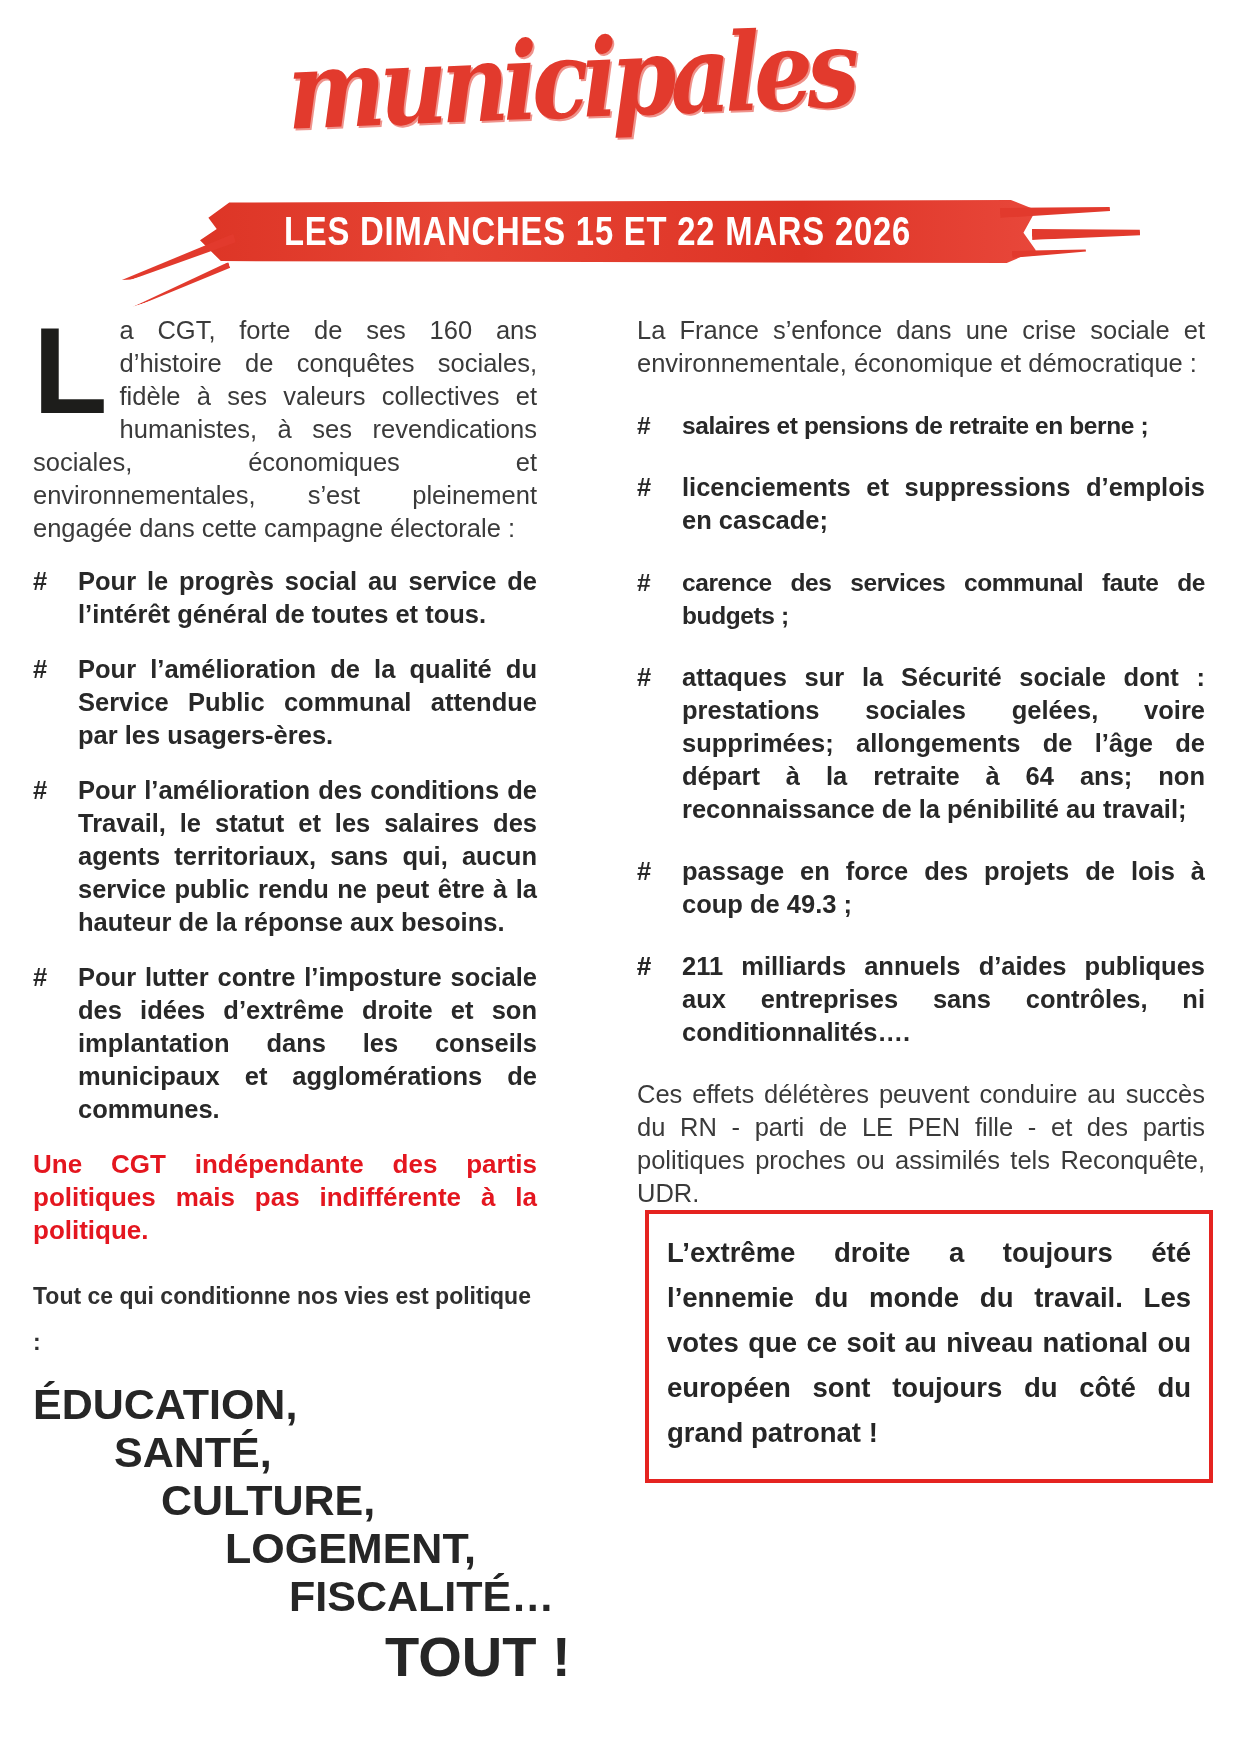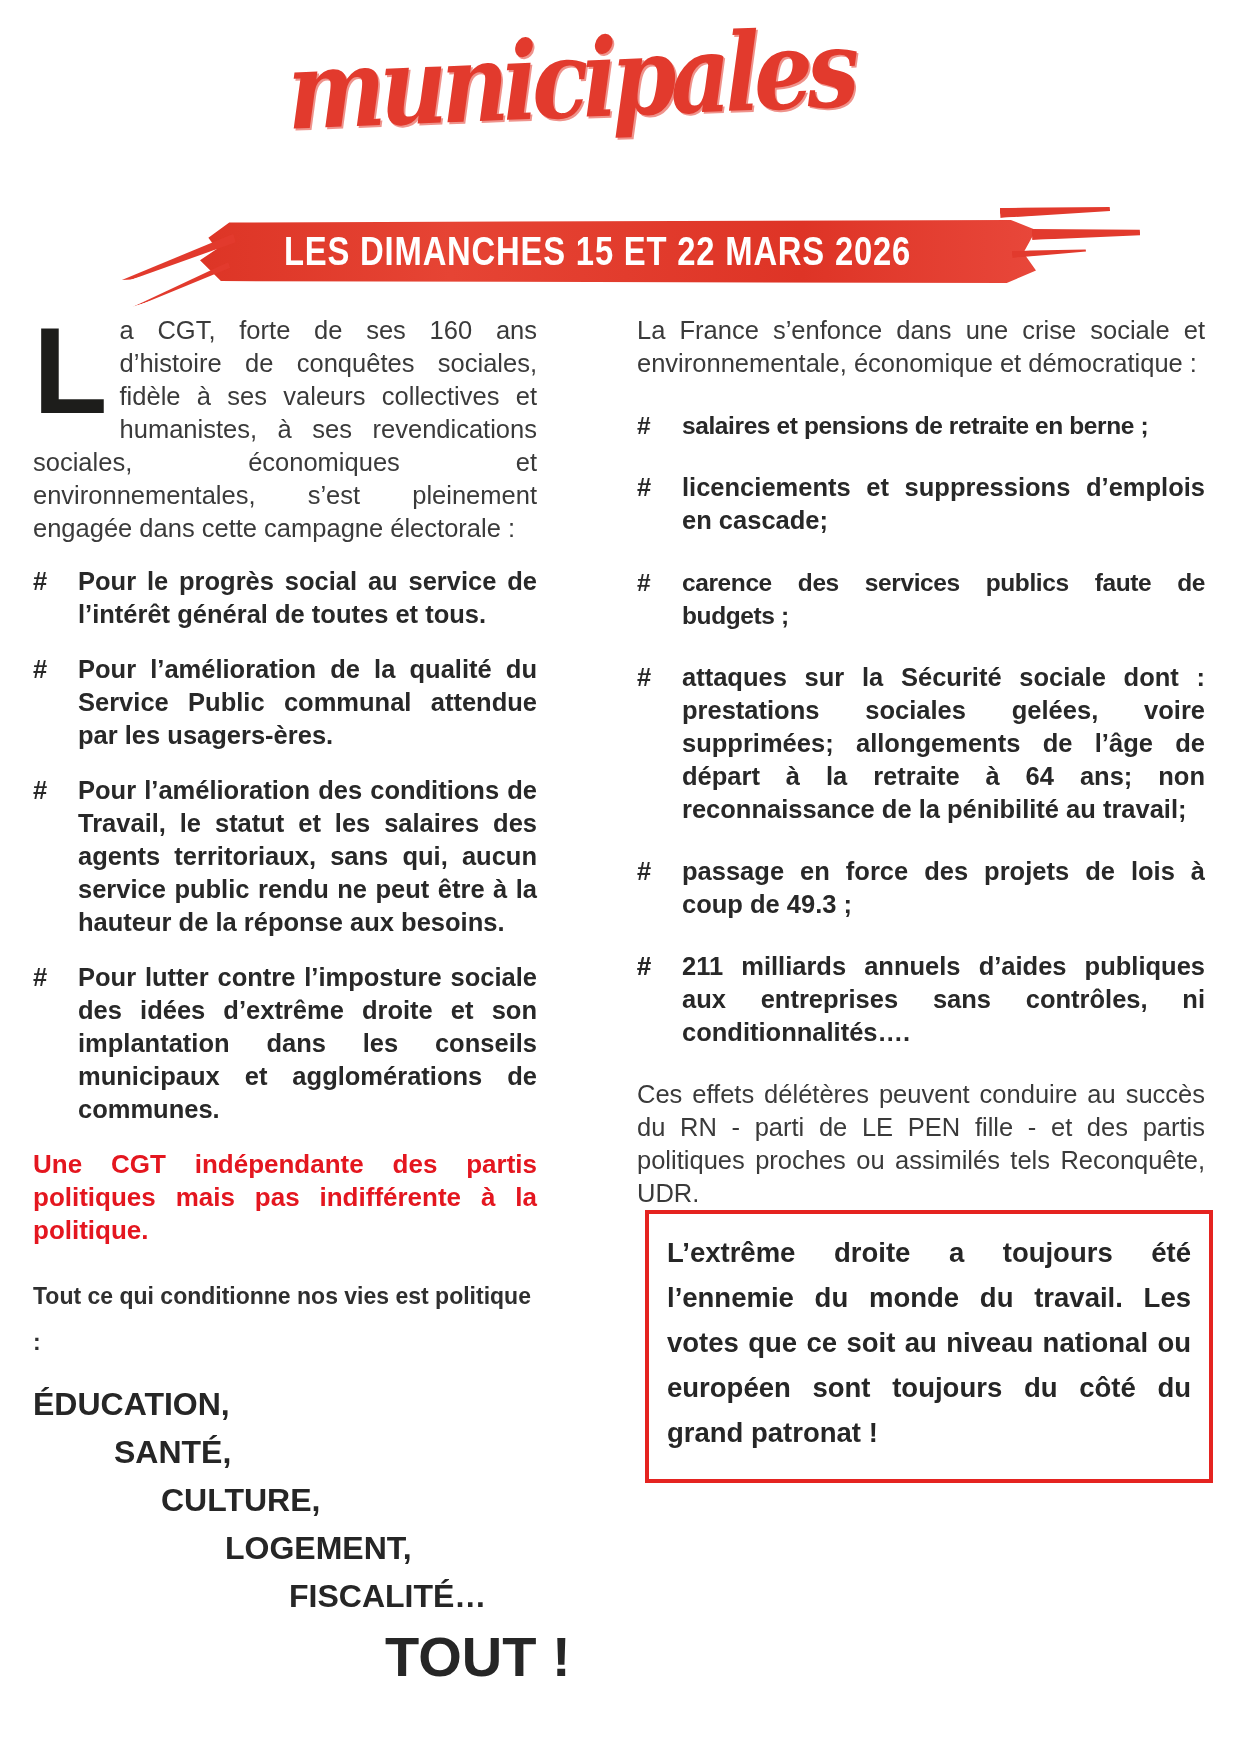--- a/index.html
+++ b/index.html
@@ -16,21 +16,21 @@
   
   .header{position:relative;height:300px;}
   .logo-script{
     position:absolute;left:248px;top:18px;width:560px;text-align:center;
     font-family:"DejaVu Serif",serif;font-style:italic;font-weight:bold;
     font-size:108px;color:var(--brush-red);letter-spacing:-7px;white-space:nowrap;
     transform:scaleX(0.86) rotate(-2deg);transform-origin:center;
     text-shadow:2px 2px 0 rgba(226,58,45,.55);
   }
   .banner{
-    position:absolute;left:200px;top:220px;width:836px;height:63px;
+    position:absolute;left:200px;top:200px;width:836px;height:63px;
     background:linear-gradient(90deg,#dd3526,#e64434 30%,#de3426 72%,#e8473a);
     clip-path:polygon(1% 28%,3.5% 4%,97% 0%,100% 16%,98.5% 52%,100% 80%,96.5% 100%,2.5% 97%,0% 64%,2% 46%);
     display:flex;align-items:center;
   }
   .banner-text{
     font-weight:bold;font-size:41px;color:#ffffff;letter-spacing:1px;white-space:nowrap;
     transform:scaleX(0.80);transform-origin:left center;margin-left:84px;
   }
   .brush-tail{position:absolute;background:var(--brush-red);}
   .tail-left-a{left:118px;top:250px;width:120px;height:16px;transform:rotate(-16deg);
@@ -62,21 +62,21 @@
   .bullet .hash{position:absolute;left:0;top:0;font-weight:bold;}
   .col-left .bullet{margin-bottom:22px;}
   .col-right .bullet{margin-bottom:29px;}
   .bullet.tight{font-size:24.5px;letter-spacing:-0.4px;}
 
   .red-statement{font-weight:bold;color:var(--accent-red);font-size:26px;
     line-height:33px;text-align:justify;margin-top:0;}
   .politics-statement{font-weight:bold;color:#2f2f2f;font-size:23px;line-height:46px;
     text-align:left;margin-top:26px;}
   .staircase{margin-top:22px;}
-  .staircase .step{font-weight:bold;color:#262626;font-size:32px;line-height:34px;
+  .staircase .step{font-weight:bold;color:#262626;font-size:43px;line-height:34px;
     margin-bottom:14px;white-space:nowrap;}
   .step-0{margin-left:0;}
   .step-1{margin-left:81px;}
   .step-2{margin-left:128px;}
   .step-3{margin-left:192px;}
   .step-4{margin-left:256px;}
   .tout{font-weight:bold;color:#262626;font-size:56px;line-height:60px;
     margin:8px 0 0 352px;white-space:nowrap;}
 
   .col-right .intro{margin-bottom:29px;}
@@ -149,21 +149,21 @@
       <div class="bullet tight">
         <span class="hash">#</span>
         <span>salaires et pensions de retraite en berne ;</span>
       </div>
       <div class="bullet">
         <span class="hash">#</span>
         <span>licenciements et suppressions d’emplois en cascade;</span>
       </div>
       <div class="bullet tight">
         <span class="hash">#</span>
-        <span>carence des services publics faute de budgets ;</span>
+        <span>carence des services communal faute de budgets ;</span>
       </div>
       <div class="bullet">
         <span class="hash">#</span>
         <span>attaques sur la Sécurité sociale dont : prestations sociales gelées, voire supprimées; allongements de l’âge de départ à la retraite à 64 ans; non reconnaissance de la pénibilité au travail;</span>
       </div>
       <div class="bullet">
         <span class="hash">#</span>
         <span>passage en force des projets de lois à coup de 49.3 ;</span>
       </div>
       <div class="bullet">

